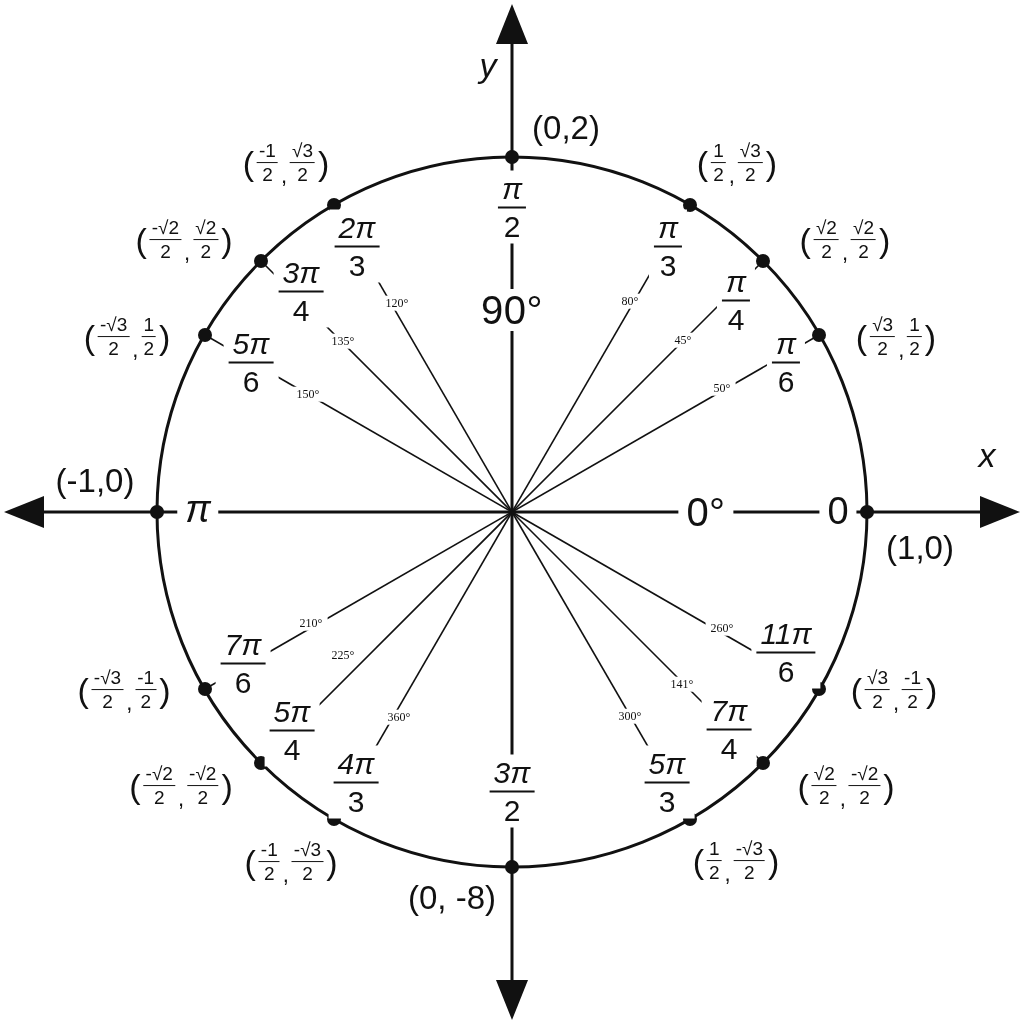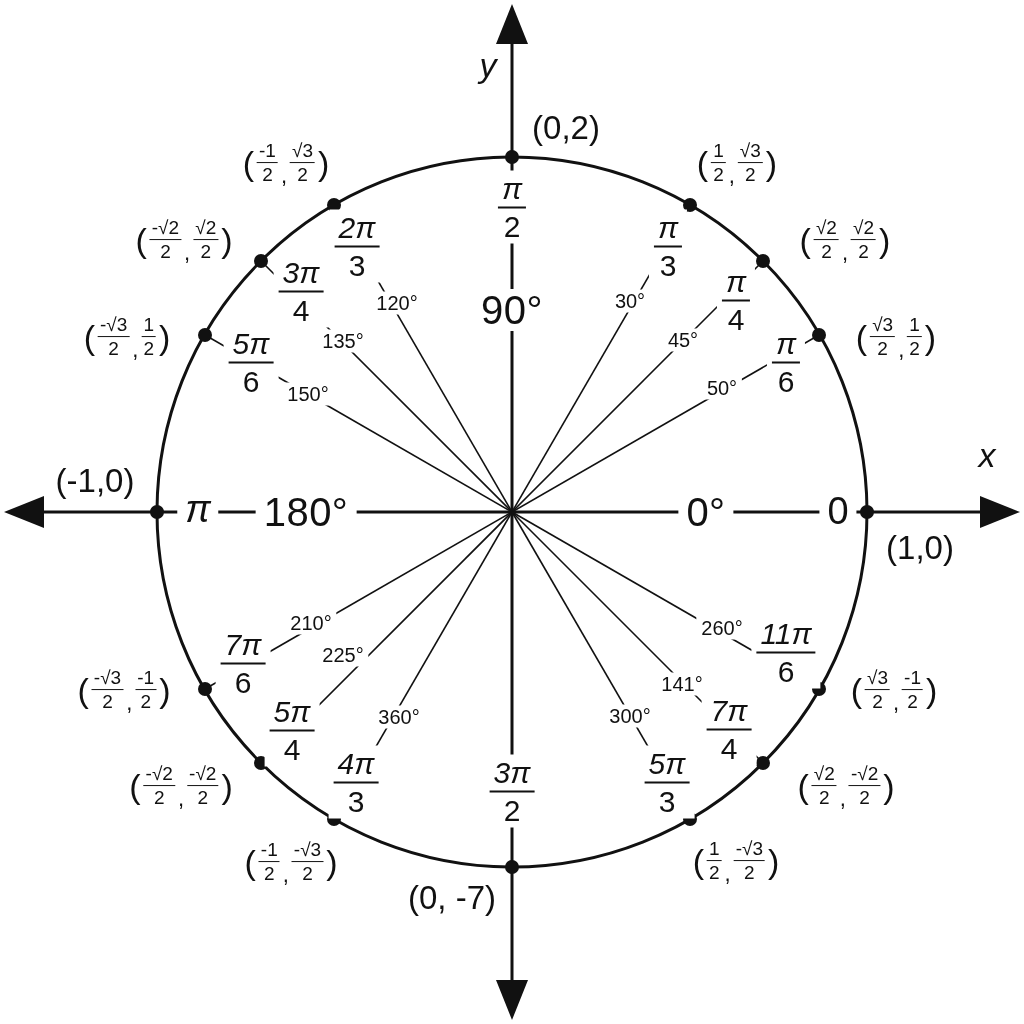--- a/index.html
+++ b/index.html
@@ -10,21 +10,21 @@
   .label {
     position:absolute; z-index:2;
     transform:translate(-50%,-50%);
     white-space:nowrap; text-align:center;
     background:#ffffff; color:#111111;
     line-height:1.05;
   }
   .italic { font-style:italic; }
   .axis-letter { font-size:34px; font-style:italic; background:transparent; padding:0 2px; }
   .deg-big  { font-size:40px; padding:0 8px; letter-spacing:0.5px; }
-  .deg-small{ font-size:20px; padding:1px 5px; }
+  .deg-small{ font-size:12px; padding:1px 5px;font-family:Liberation Serif, serif; }
   .rad { font-size:30px; padding:2px 5px; }
   .rad-single { font-size:38px; padding:0 8px; }
   .frac { display:inline-flex; flex-direction:column; align-items:center; line-height:1.05; }
   .frac .num { border-bottom:2px solid #111111; padding:0 4px 2px 4px; }
   .frac .den { padding-top:2px; }
   .coord { display:flex; align-items:center; gap:3px; background:transparent; font-size:19px; }
   .coord .paren { font-size:34px; font-weight:400; line-height:1; background:transparent; }
   .coord .comma { font-size:22px; align-self:flex-end; transform:translateY(2px); }
   .coord .frac .num { border-bottom-width:1.5px; padding:0 2px 1px 2px; }
   .coord-plain { font-size:33px; background:transparent; padding:0 3px; }
@@ -77,21 +77,20 @@
       <circle cx="690" cy="819" r="7"></circle>
       <circle cx="763" cy="763" r="7"></circle>
       <circle cx="819" cy="689" r="7"></circle>
     </g>
   </svg>
 
   <div class="label axis-letter" style="left:488px;top:66px">y</div>
   <div class="label axis-letter" style="left:987px;top:456px">x</div>
 
   <div class="label deg-big" style="left:512px;top:310px">90°</div>
-  <div class="label deg-big" style="left:306px;top:512px">180°</div>
   <div class="label deg-big" style="left:706px;top:512px">0°</div>
 
   <div class="label rad" style="left:512px;top:207px">
     <span class="frac">
       <span class="num italic">π</span>
       <span class="den">2</span>
     </span>
   </div>
   <div class="label rad" style="left:512px;top:791px">
     <span class="frac">
@@ -170,35 +169,35 @@
   </div>
   <div class="label rad" style="left:786px;top:652px">
     <span class="frac">
         <span class="num italic">11π</span>
         <span class="den">6</span>
       </span>
   </div>
 
   <div class="label deg-small" style="left:722px;top:388px">50°</div>
   <div class="label deg-small" style="left:683px;top:340px">45°</div>
-  <div class="label deg-small" style="left:630px;top:301px">30°</div>
+  <div class="label deg-small" style="left:630px;top:301px">80°</div>
   <div class="label deg-small" style="left:397px;top:303px">120°</div>
   <div class="label deg-small" style="left:343px;top:341px">135°</div>
   <div class="label deg-small" style="left:308px;top:394px">150°</div>
   <div class="label deg-small" style="left:311px;top:623px">210°</div>
   <div class="label deg-small" style="left:343px;top:655px">225°</div>
   <div class="label deg-small" style="left:399px;top:717px">360°</div>
   <div class="label deg-small" style="left:630px;top:716px">300°</div>
   <div class="label deg-small" style="left:682px;top:684px">141°</div>
   <div class="label deg-small" style="left:722px;top:628px">260°</div>
 
   <div class="label coord-plain" style="left:566px;top:128px">(0,2)</div>
   <div class="label coord-plain" style="left:920px;top:548px">(1,0)</div>
   <div class="label coord-plain" style="left:95px;top:481px">(-1,0)</div>
-  <div class="label coord-plain" style="left:452px;top:898px">(0, -7)</div>
+  <div class="label coord-plain" style="left:452px;top:898px">(0, -8)</div>
 
   <div class="label coord" style="left:737px;top:163px">
     <span class="paren">(</span>
     <span class="frac">
         <span class="num">1</span>
         <span class="den">2</span>
       </span>
     <span class="comma">,</span>
     <span class="frac">
         <span class="num">√3</span>

